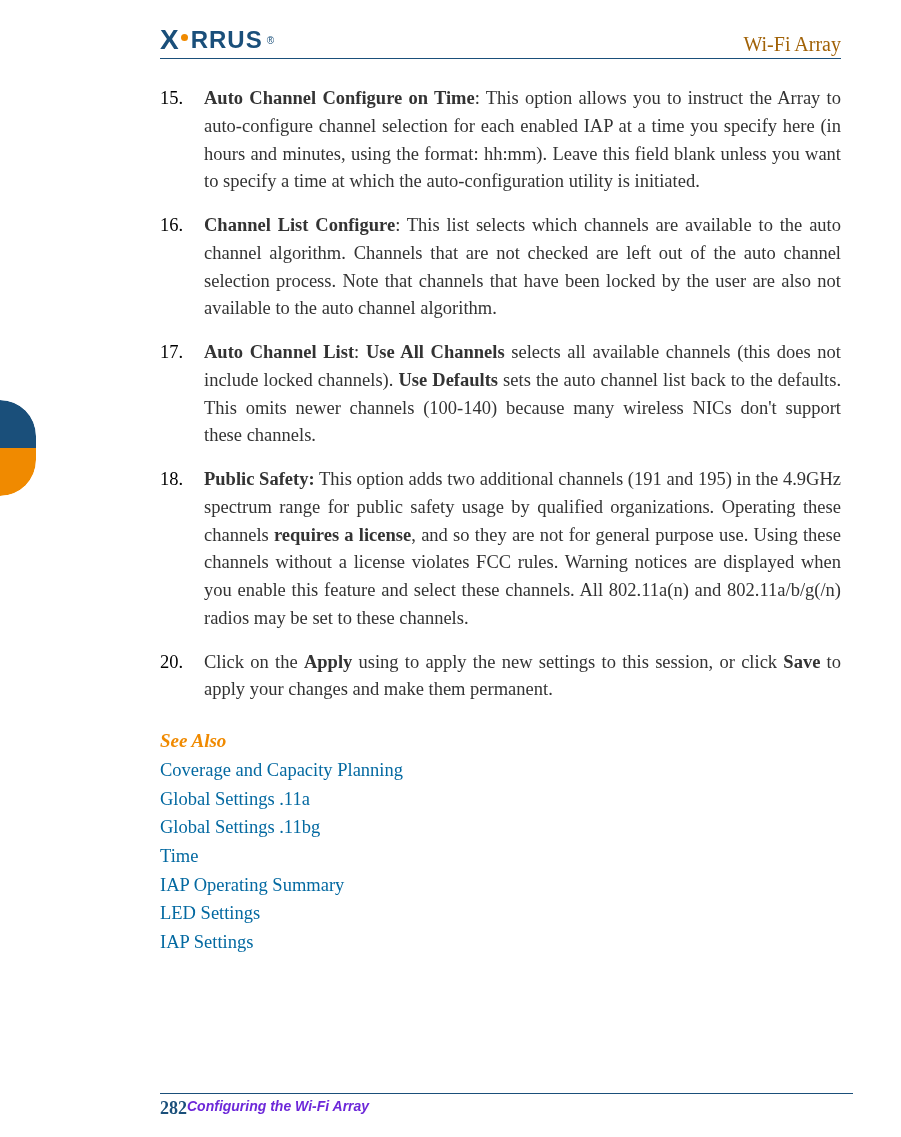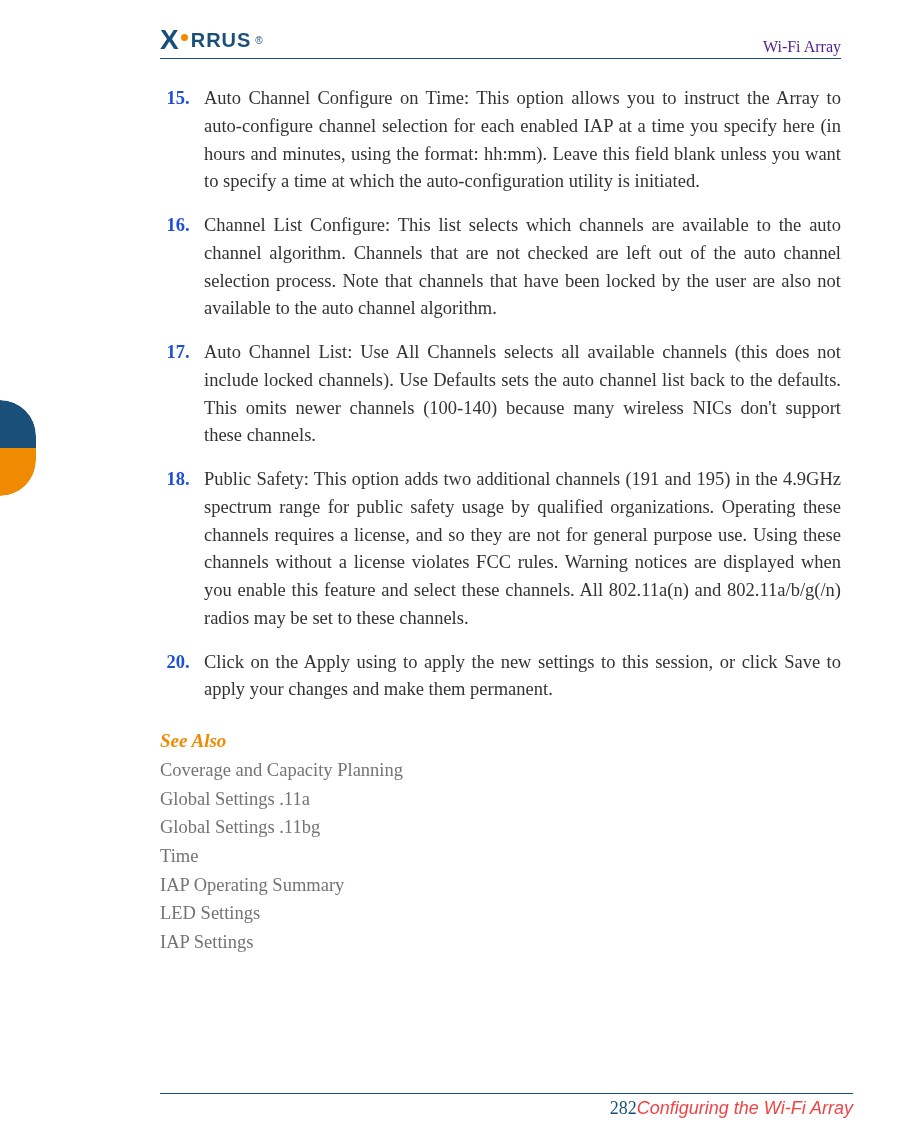--- a/index.html
+++ b/index.html
@@ -36,33 +36,33 @@
     font-size: 28px;
     color: #1a4f7a;
     letter-spacing: -1px;
   }
   .logo-dot {
     width: 7px; height: 7px; border-radius: 50%; background:#f08a00;
     display:inline-block; margin: 0 1px 6px 1px;
   }
   .logo-rest {
     font-weight: 900;
-    font-size: 20px;
+    font-size: 24px;
     color: #1a4f7a;
     letter-spacing: 1px;
   }
   .logo-reg {
     font-size: 10px;
     color:#1a4f7a;
     vertical-align: top;
     margin-left:2px;
   }
   .header-title {
-    color: #4c1d95;
-    font-size: 16px;
+    color: #a16207;
+    font-size: 20px;
     font-family: "Palatino Linotype", Palatino, Georgia, serif;
     margin-left: 44px;
   }
   .content {
     margin-top: 26px;
     margin-left: 100px;
   }
   ol.steps {
     list-style: none;
     padding: 0;
@@ -75,38 +75,38 @@
     font-size: 18.5px;
     line-height: 1.5;
     text-align: justify;
     color: #333;
   }
   ol.steps > li .num {
     position: absolute;
     left: 0;
     top: 0;
     width: 36px;
-    text-align: center;
-    color: #1d4ed8;
-    font-weight: bold;
-  }
-  .b { font-weight: normal; }
+    text-align: left;
+    color: #000000;
+    font-weight: normal;
+  }
+  .b { font-weight: bold; }
   .see-also {
     margin-top: 26px;
   }
   .see-also-title {
     color: #f08a00;
     font-style: italic;
     font-weight: bold;
     font-size: 19px;
     margin-bottom: 4px;
   }
   .see-also a {
     display: block;
-    color: #737373;
+    color: #0369a1;
     font-size: 18.5px;
     line-height: 1.55;
     text-decoration: none;
   }
   .side-tab {
     position: absolute;
     left: 0;
     top: 400px;
     width: 36px;
     height: 96px;
@@ -122,31 +122,32 @@
   .side-tab .top { background:#1a4f7a; height:48px; width:72px; border-radius:48px 48px 0 0;}
   .side-tab .bottom { background:#f08a00; height:48px; width:72px; border-radius:0 0 48px 48px; position:absolute; top:48px;}
   .footer {
     position: absolute;
     bottom: 18px;
     left: 60px;
     right: 48px;
     border-top: 1px solid #1a4f7a;
     padding-top: 4px;
     display: flex;
-    justify-content: flex-end;
+    justify-content: flex-start;
     margin-left: 100px;
+    font-weight: bold;
   }
   .footer-left {
     color: #1a4f7a;
     font-size: 18px;
     font-family: "Palatino Linotype", Palatino, Georgia, serif;
   }
   .footer-right {
-    color: #ef4444;
-    font-size: 18px;
+    color: #6d28d9;
+    font-size: 14px;
     font-family: "Trebuchet MS", "Gill Sans", sans-serif;
     font-style: italic;
   }
 </style>
 </head>
 <body>
 
 <div class="page">
 
   <div class="side-tab">

